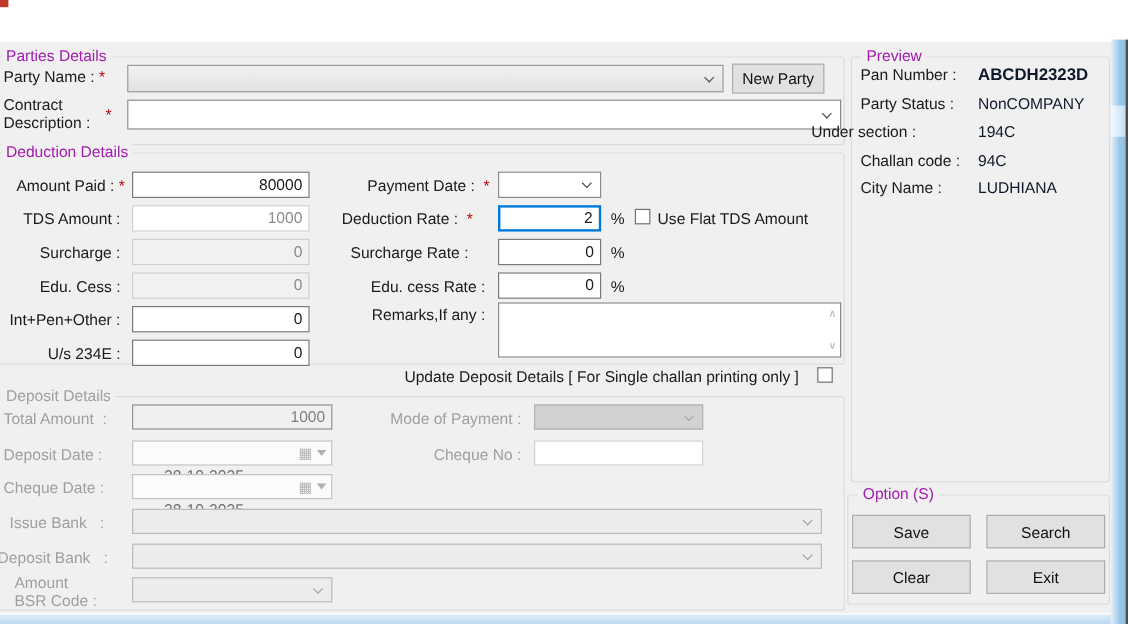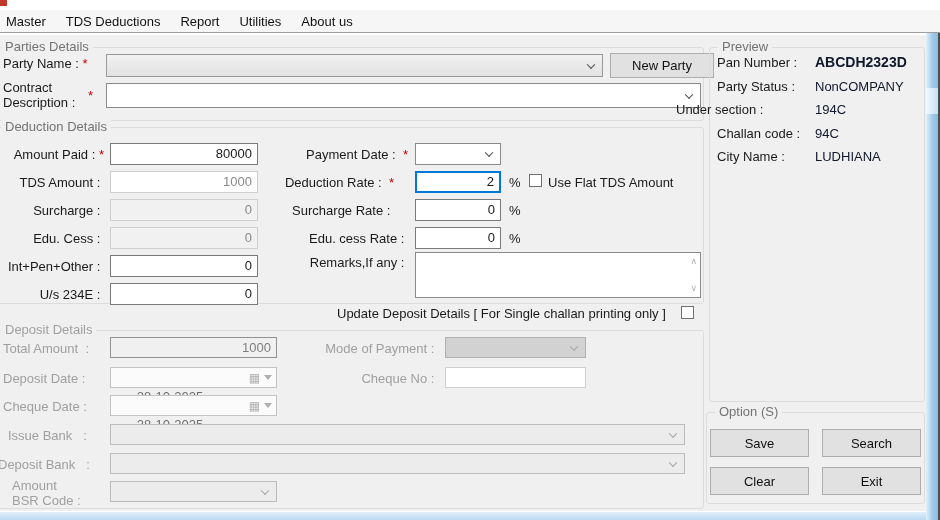--- a/index.html
+++ b/index.html
@@ -14,21 +14,21 @@
   
   .menubar { position:absolute; left:0; top:10px; width:940px; height:23px; background:#f6f6f6;
              border-bottom:1px solid #9f9f9f; box-shadow:0 1px 0 #ffffff; display:flex; align-items:center; }
   .menu-item { padding:0 10px; height:23px; line-height:23px; color:#111; cursor:default; }
   .menu-item:first-child { padding-left:6px; }
 
   .form-area { position:absolute; left:0; top:35px; width:940px; height:485px; background:#f0f0f0; }
 
   
   .gb { position:absolute; border:1px solid #dcdcdc; border-radius:3px; }
-  .gb-title { position:absolute; top:-9px; left:8px; background:#f0f0f0; padding:0 4px; color:#737373; white-space:pre; }
+  .gb-title { position:absolute; top:-9px; left:8px; background:#f0f0f0; padding:0 4px; color:#a21caf; white-space:pre; }
   .gb-title.dis { color:#a0a0a0; }
 
   .lbl { position:absolute; white-space:pre; color:#1a1a1a; }
   .lbl.r { text-align:right; }
   .lbl.dis { color:#9f9f9f; }
   .req { color:#c00000; }
 
   
   .tb { position:absolute; background:#fff; border:1px solid #7a7a7a; text-align:right;
         padding:0 5px; line-height:20px; white-space:pre; }
@@ -79,39 +79,32 @@
 </style>
 </head>
 <body>
 
 <div class="stage">
 
   <div class="titlebar">
     <div class="app-icon-fragment"></div>
   </div>
 
-  <div class="menubar">
-    <div class="menu-item">Master</div>
-    <div class="menu-item">TDS Deductions</div>
-    <div class="menu-item">Report</div>
-    <div class="menu-item">Utilities</div>
-    <div class="menu-item">About us</div>
-  </div>
 
   <div class="form-area">
 
     <div class="gb" style="left:-8px; top:12px; width:712px; height:74px;">
       <span class="gb-title">Parties Details</span>
     </div>
     <div class="lbl" style="left:3px; top:21px;"><span>Party Name : </span><span class="req">*</span></div>
     <div class="combo" style="left:106px; top:19px; width:497px; height:23px; line-height:21px;">
       
       <span class="chev"></span>
     </div>
-    <div class="btn" style="left:610px; top:18px; width:104px; height:25px;">New Party</div>
+    <div class="btn" style="left:610px; top:18px; width:77px; height:25px;">New Party</div>
     <div class="lbl" style="left:3px; top:45px; width:86px; white-space:normal;">Contract Description :</div>
     <div class="lbl req" style="left:88px; top:53px;">*</div>
     <div class="combo white" style="left:106px; top:48px; width:595px; height:25px; line-height:23px;">
       
       <span class="chev"></span>
     </div>
 
     <div class="gb" style="left:-8px; top:92px; width:712px; height:177px;">
       <span class="gb-title">Deduction Details</span>
     </div>

